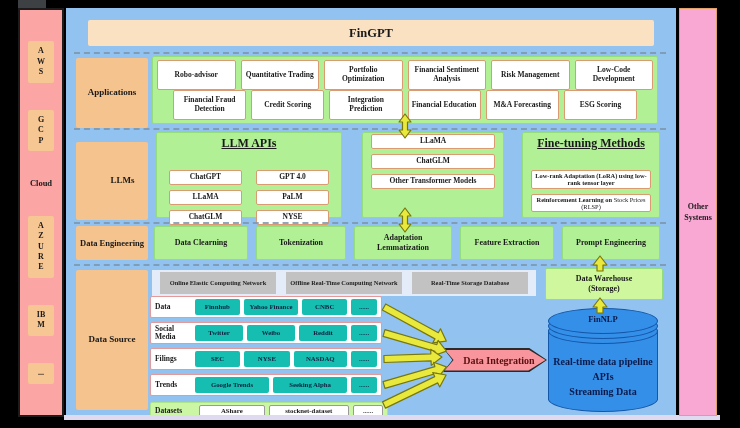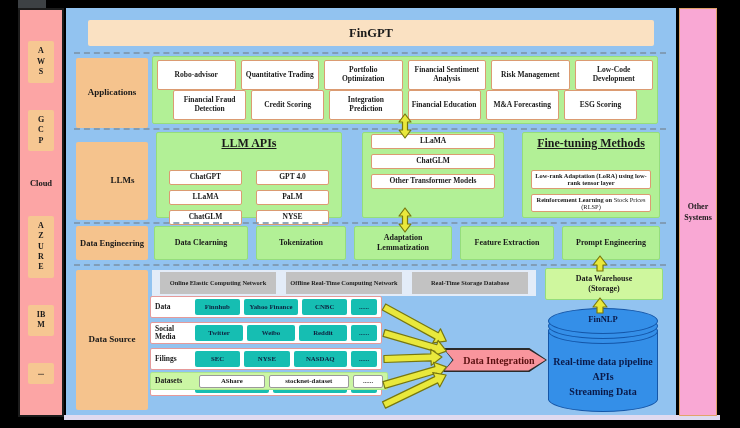--- a/index.html
+++ b/index.html
@@ -64,21 +64,21 @@
     border:1px solid #95DD7C; border-radius:2px; display:flex; flex-direction:column; align-items:center;
     justify-content:center; font-weight:bold; font-size:8px; line-height:1.3; z-index:4; }
 
   .src-row { position:absolute; left:84px; width:232px; height:22px; background:#fff; border:1px solid #E59A9A;
     border-radius:2px; display:flex; align-items:center; gap:4px; padding:0 4px; }
   .src-label { font-weight:bold; font-size:7.5px; line-height:1.05; width:36px; flex:0 0 36px; }
   .chip { background:#16BEB2; border-radius:2px; color:#0E2240; font-weight:bold; font-size:6.8px;
     line-height:1.1; display:flex; align-items:center; justify-content:center; text-align:center;
     flex:1; height:16px; padding:0 2px; }
   .chip.dots { flex:0 0 26px; }
-  .src-row.datasets { top:364px; height:18px; width:238px; background:#CBF6A4; border:1px solid #AEE58C; }
+  .src-row.datasets { top:394px; height:18px; width:238px; background:#CBF6A4; border:1px solid #AEE58C; }
   .src-row.datasets .chip { background:#fff; border:1px solid #9a9a9a; color:#1a1a1a; height:13px; }
 
   
   .integration { position:absolute; left:377px; top:340px; width:104px; height:24px; z-index:4;
     clip-path:polygon(0 0, 83% 0, 100% 50%, 83% 100%, 0 100%, 9% 50%); background:#2b2b2b; }
   .integration-inner { position:absolute; inset:1.5px; clip-path:polygon(0 0, 83% 0, 100% 50%, 83% 100%, 0 100%, 9% 50%);
     background:#F9959D; display:flex; align-items:center; justify-content:center; font-weight:bold;
     font-size:10px; color:#5a1010; padding-left:8px; }
   .cyl { position:absolute; left:482px; top:300px; width:110px; height:104px; z-index:3; }
   .cyl-ell { position:absolute; left:0; right:0; height:26px; border-radius:50%;

